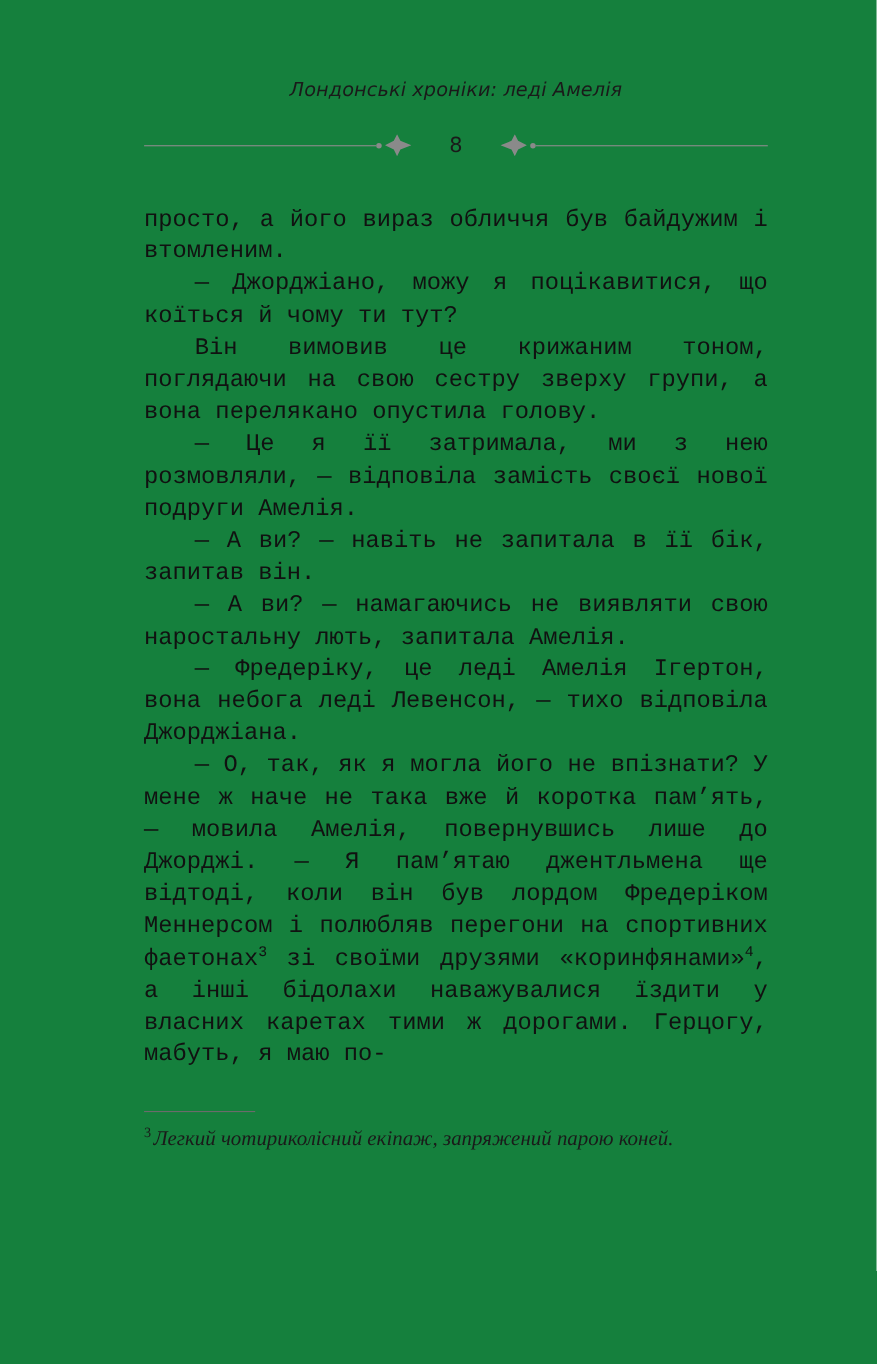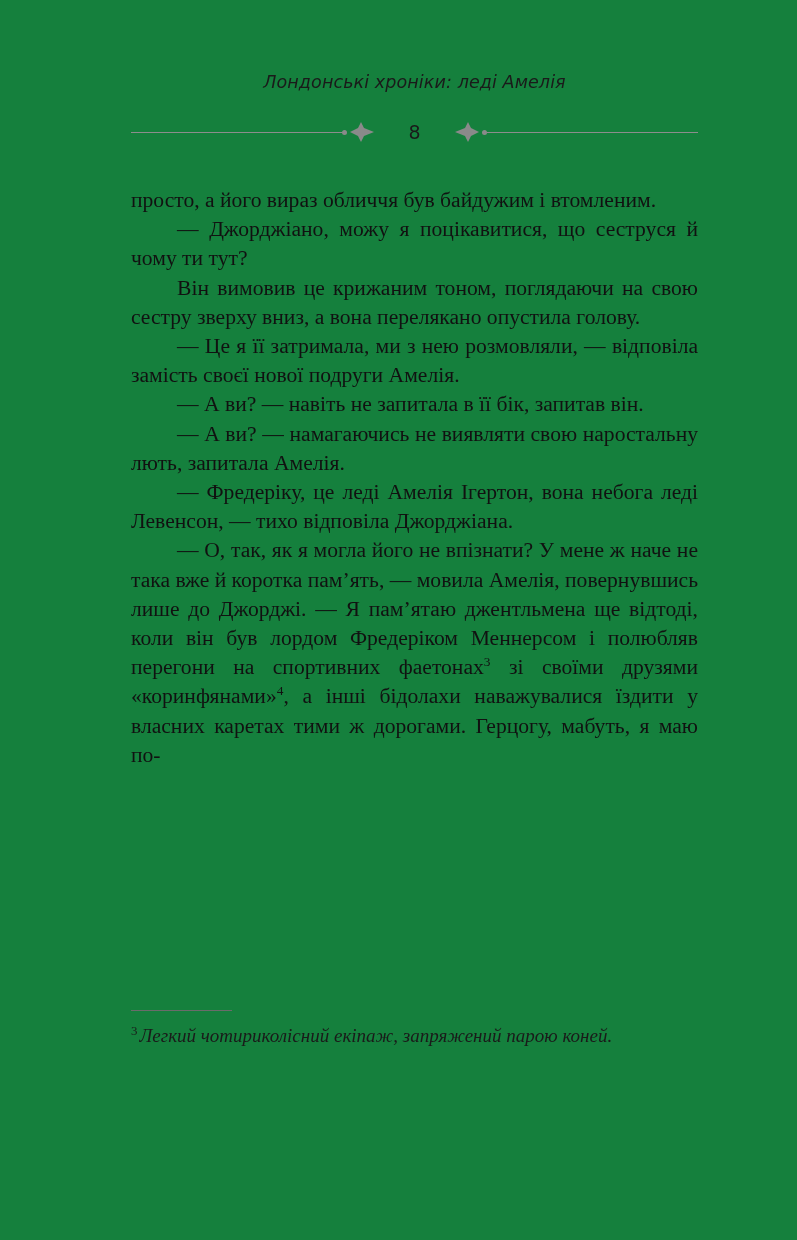--- a/index.html
+++ b/index.html
@@ -89,20 +89,21 @@
 
   .para {
     margin: 0;
     font-size: 21.6px;
     line-height: 29.2px;
     text-align: justify;
     text-justify: inter-word;
     hyphens: manual;
     -webkit-hyphens: manual;
     color: #111111;
+    font-family: Liberation Mono, monospace;
   }
 
   .para.indent { text-indent: 46px; }
   .para.flush  { text-indent: 0; }
 
   .fn-ref {
     font-size: 0.62em;
     vertical-align: super;
     line-height: 0;
   }
@@ -166,22 +167,22 @@
         </svg>
       </span>
       <span class="orn-dot"></span>
     </div>
     <div class="folio-rule"></div>
   </div>
 
   <div class="body-block">
 
     <p class="para flush">просто, а його вираз обличчя був байдужим і втом­леним.</p>
-    <p class="para indent">— Джорджіано, можу я поцікавитися, що сестру­ся й чому ти тут?</p>
-    <p class="para indent">Він вимовив це крижаним тоном, поглядаючи на свою сестру зверху вниз, а вона перелякано опустила голову.</p>
+    <p class="para indent">— Джорджіано, можу я поцікавитися, що коїть­ся й чому ти тут?</p>
+    <p class="para indent">Він вимовив це крижаним тоном, поглядаючи на свою сестру зверху групи, а вона перелякано опустила голову.</p>
     <p class="para indent">— Це я її затримала, ми з нею розмовляли, — від­повіла замість своєї нової подруги Амелія.</p>
     <p class="para indent">— А ви? — навіть не запитала в її бік, запитав він.</p>
     <p class="para indent">— А ви? — намагаючись не виявляти свою наро­стальну лють, запитала Амелія.</p>
     <p class="para indent">— Фредеріку, це леді Амелія Ігертон, вона небога леді Левенсон, — тихо відповіла Джорджіана.</p>
 
     <p class="para indent"><span>— О, так, як я могла його не впізнати? У мене ж наче не така вже й коротка пам’ять, — мовила Аме­лія, повернувшись лише до Джорджі. — Я пам’ятаю джентльмена ще відтоді, коли він був лордом Фреде­ріком Меннерсом і полюбляв перегони на спортив­них фаетонах</span><sup class="fn-ref">3</sup><span> зі своїми друзями «коринфянами»</span><sup class="fn-ref">4</sup><span>, а інші бідолахи наважувалися їздити у власних ка­ретах тими ж дорогами. Герцогу, мабуть, я маю по-</span></p>
 
   </div>
 
   <div class="footnotes">

